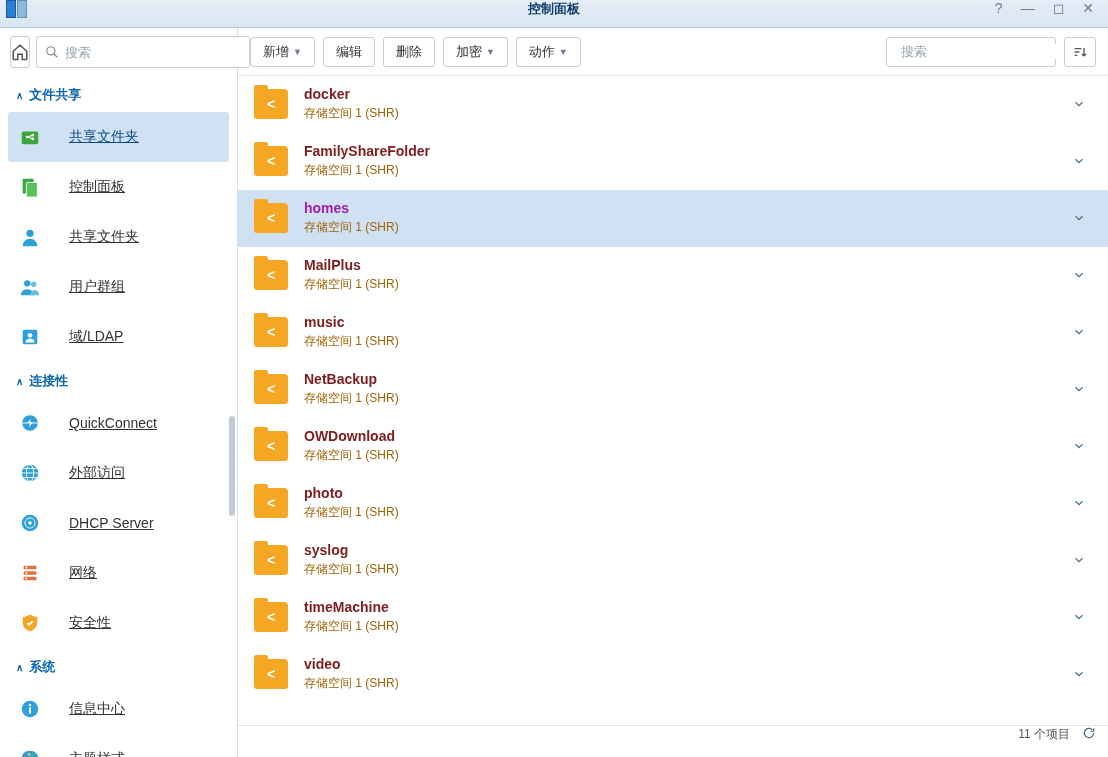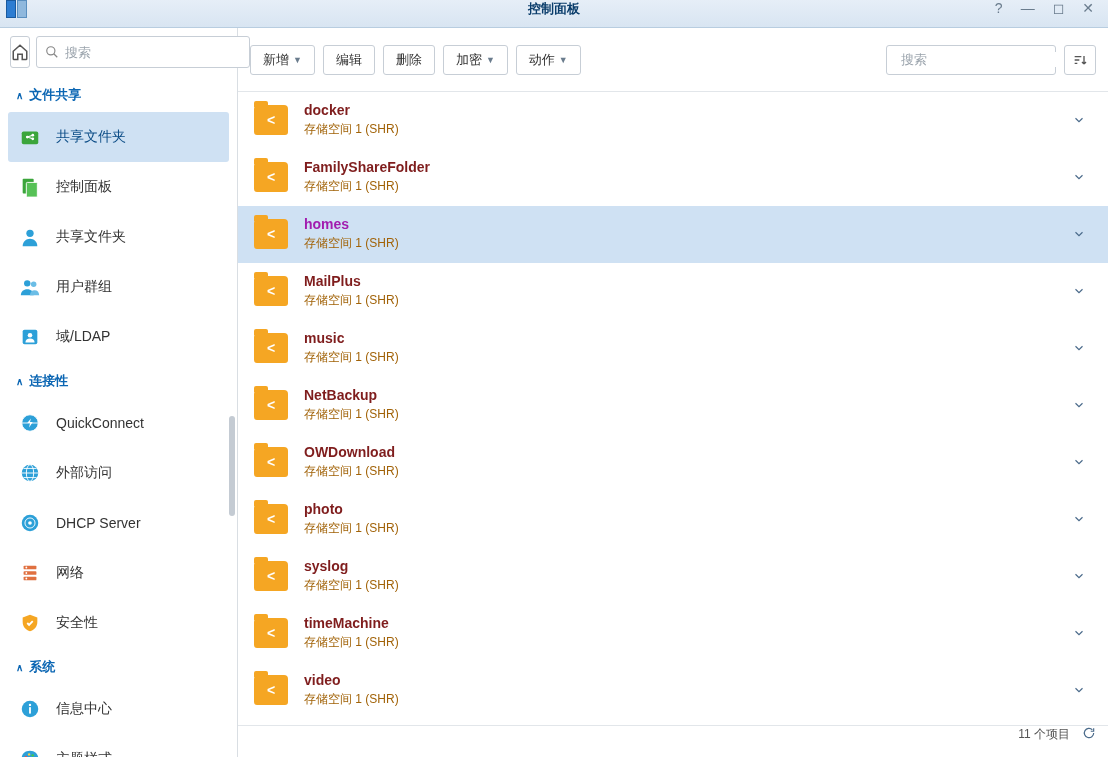--- a/index.html
+++ b/index.html
@@ -24,28 +24,28 @@
     .sb-search { flex: 1; height: 32px; border: 1px solid #c7ced6; border-radius: 3px; display: flex; align-items: center; padding: 0 8px; background: #fff; }
     .sb-search input { border: none; outline: none; flex: 1; font-size: 13px; margin-left: 6px; color: #555; }
     .sb-search input::placeholder { color: #9aa3ac; }
 
     .sidebar-scroll { flex: 1; overflow-y: auto; position: relative; }
     .sb-scrollbar { position: absolute; right: 2px; top: 340px; width: 6px; height: 100px; background: #c4cbd3; border-radius: 3px; }
 
     .sb-section { padding: 10px 16px 8px; font-size: 13px; color: #0b66b3; font-weight: 600; display: flex; align-items: center; gap: 6px; cursor: pointer; }
     .sb-section .chev { font-size: 10px; color: #0b66b3; }
 
-    .sb-item { height: 50px; display: flex; align-items: center; padding: 0 18px; gap: 14px; font-size: 14px; color: #333; cursor: pointer; }
+    .sb-item { height: 50px; display: flex; align-items: center; padding: 0 18px; gap: 27px; font-size: 14px; color: #333; cursor: pointer; text-decoration: underline; }
     .sb-item.active { background: #cfe1f3; color: #0b4c86; font-weight: 500; margin: 0 8px; border-radius: 3px; padding: 0 10px; }
     .sb-item .icon { width: 24px; height: 24px; display: flex; align-items: center; justify-content: center; flex-shrink: 0; }
 
     
     .content { flex: 1; display: flex; flex-direction: column; }
 
-    .toolbar { height: 64px; border-bottom: 1px solid #e2e6ea; display: flex; align-items: center; padding: 0 12px; gap: 8px; }
+    .toolbar { height: 48px; border-bottom: 1px solid #e2e6ea; display: flex; align-items: center; padding: 0 12px; gap: 8px; }
     .tb-btn { height: 30px; padding: 0 12px; border: 1px solid #c7ced6; border-radius: 3px; background: #fff; font-size: 13px; color: #333; cursor: pointer; display: flex; align-items: center; gap: 4px; }
     .tb-btn .caret { font-size: 9px; color: #6a7c8d; }
     .tb-spacer { flex: 1; }
     .tb-search { width: 170px; height: 30px; border: 1px solid #c7ced6; border-radius: 3px; display: flex; align-items: center; padding: 0 8px; background: #fff; }
     .tb-search input { border: none; outline: none; flex: 1; font-size: 13px; margin-left: 6px; }
     .tb-search input::placeholder { color: #9aa3ac; }
     .tb-sort { width: 32px; height: 30px; border: 1px solid #c7ced6; border-radius: 3px; display: flex; align-items: center; justify-content: center; background: #fff; cursor: pointer; }
 
     .list { flex: 1; overflow-y: auto; }
     .folder-row { display: flex; align-items: center; padding: 10px 16px; gap: 16px; cursor: pointer; border-bottom: 1px solid transparent; }

